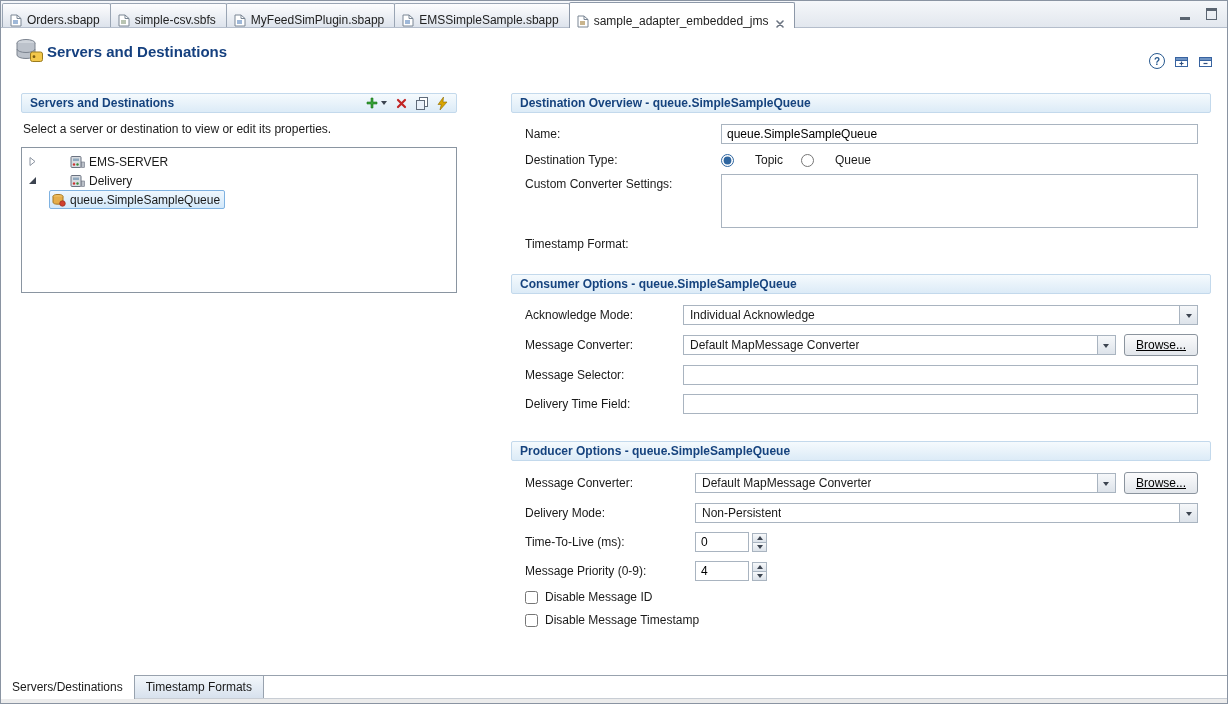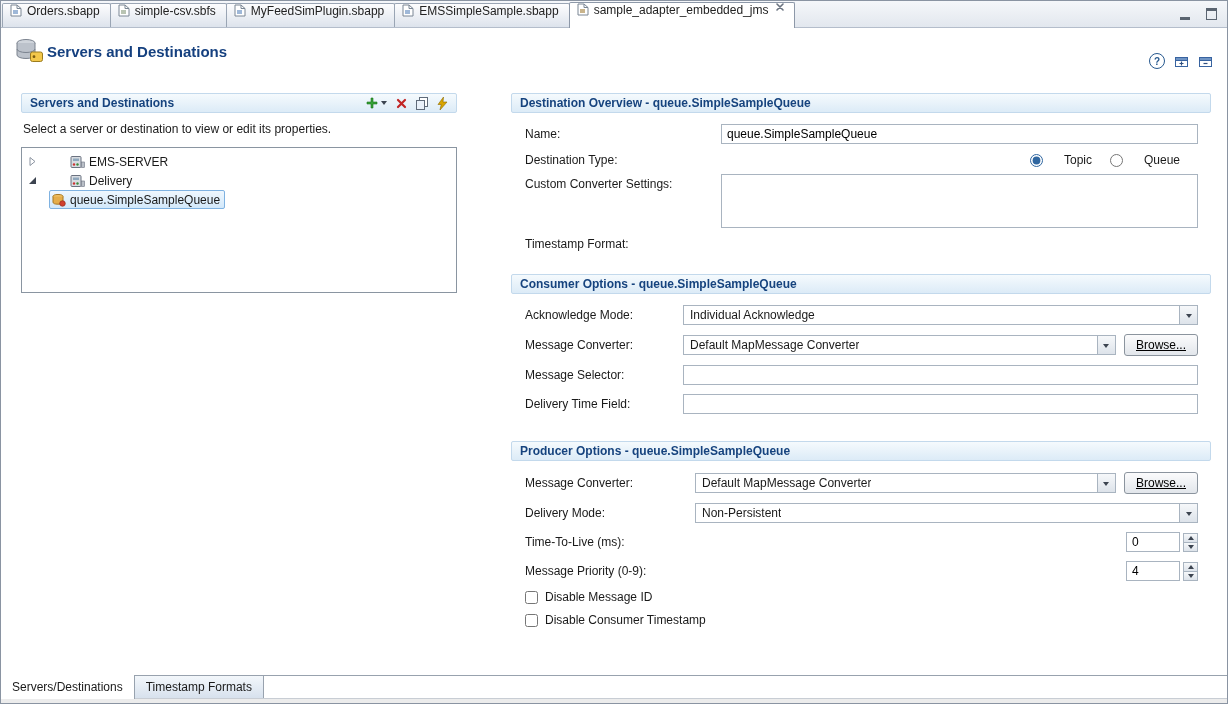--- a/index.html
+++ b/index.html
@@ -6,21 +6,21 @@
   body{
     width:1228px;height:704px;position:relative;overflow:hidden;
     font-family:"Liberation Sans","DejaVu Sans",sans-serif;font-size:12px;color:#1a1a1a;background:#fff;
   }
   .window{position:absolute;inset:0;border:1px solid #8a94a2;box-sizing:border-box;background:#fff;}
 
   
   .tabbar{position:absolute;top:0;left:0;right:0;height:27px;
     background:linear-gradient(#f5f7fa,#e2e7ee);border-bottom:1px solid #b4bdcb;
     display:flex;align-items:flex-end;padding-left:1px;box-sizing:border-box;}
-  .etab{height:24px;box-sizing:border-box;display:flex;align-items:flex-start;gap:5px;
+  .etab{height:24px;box-sizing:border-box;display:flex;align-items:flex-end;gap:5px;
     padding:0 10px 0 7px;border:1px solid #9aa5b4;border-bottom:none;border-radius:2px 2px 0 0;
     background:linear-gradient(#fdfdfe,#dde3ec);margin-right:-1px;color:#222;white-space:nowrap;cursor:default;}
   .etab.active{background:#fff;height:26px;margin-bottom:-1px;position:relative;z-index:3;border-color:#8d98a8;}
   .win-controls{position:absolute;right:10px;top:7px;display:flex;gap:16px;align-items:center;z-index:4;}
   .glyph-min{width:10px;height:8px;border-bottom:3px solid #5a6470;}
   .glyph-max{width:9px;height:8px;border:1px solid #5a6470;border-top:3px solid #5a6470;}
 
   
   .page-header{position:absolute;top:28px;left:0;right:0;height:54px;background:#fff;}
   .ph-icon{position:absolute;left:13px;top:8px;}
@@ -42,21 +42,21 @@
   .titem{display:flex;align-items:center;height:19px;padding-left:5px;gap:30px;}
   .titem .tw{width:11px;display:flex;justify-content:center;flex-shrink:0;}
   .titem.child{padding-left:27px;}
   .node{display:flex;align-items:center;gap:4px;padding:0 4px 0 1px;height:17px;border:1px solid transparent;}
   .node.selected{background:linear-gradient(#eff7fe,#d2e8fa);border:1px solid #7fb2e1;border-radius:2px;}
 
   
   .right-panel{position:absolute;left:510px;top:92px;width:700px;}
   .section{margin-bottom:14px;}
   .sec-body{padding:11px 13px 9px 14px;}
-  .frow{display:flex;align-items:center;margin-bottom:9px;justify-content:space-between;}
+  .frow{display:flex;align-items:center;margin-bottom:9px;}
   .frow.top{align-items:flex-start;}
   .frow.top .lbl{padding-top:3px;}
   .lbl{flex-shrink:0;}
   .w1 .lbl{width:196px;}
   .w2 .lbl{width:158px;}
   .w3 .lbl{width:170px;}
   .tfield{flex:1;height:20px;box-sizing:border-box;border:1px solid #a9b4c0;padding:0 5px;font:inherit;background:#fff;min-width:0;}
   textarea.tfield{height:54px;resize:none;padding:2px 5px;}
   .combo{flex:1;height:20px;box-sizing:border-box;border:1px solid #a9b4c0;background:#fff;
     display:flex;align-items:center;position:relative;padding:0 20px 0 6px;cursor:default;min-width:0;}
@@ -371,21 +371,21 @@
                 </span>
             </span>
           </div>
         </div>
         <div class="chrow">
           <input type="checkbox" style="">
           <span>Disable Message ID</span>
         </div>
         <div class="chrow">
           <input type="checkbox" style="">
-          <span>Disable Consumer Timestamp</span>
+          <span>Disable Message Timestamp</span>
         </div>
       </div>
     </div>
   </div>
 
   <div class="bottom-bar">
     <div class="btab active">
       <span>Servers/Destinations</span>
     </div>
     <div class="btab inactive">

